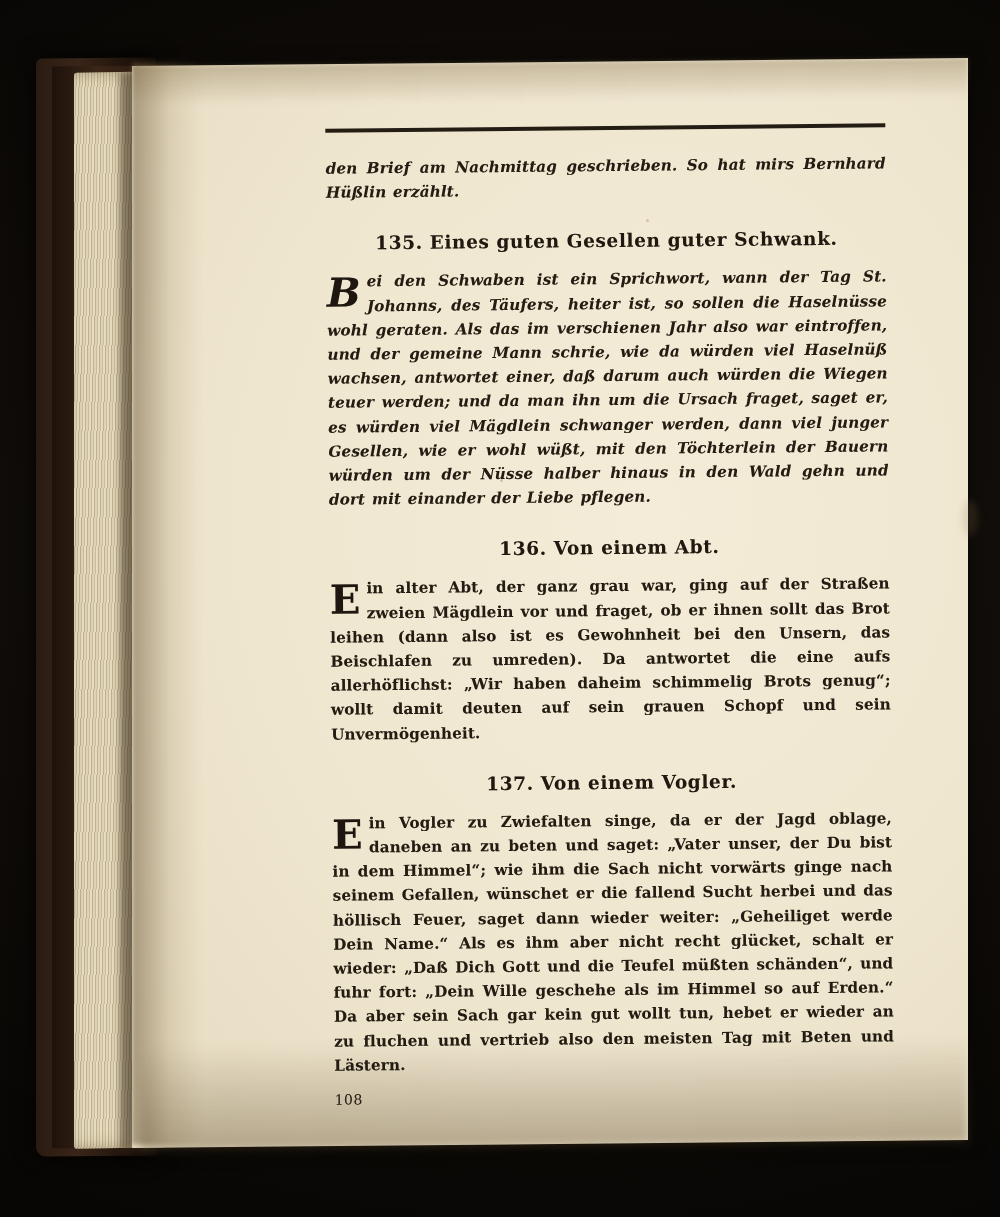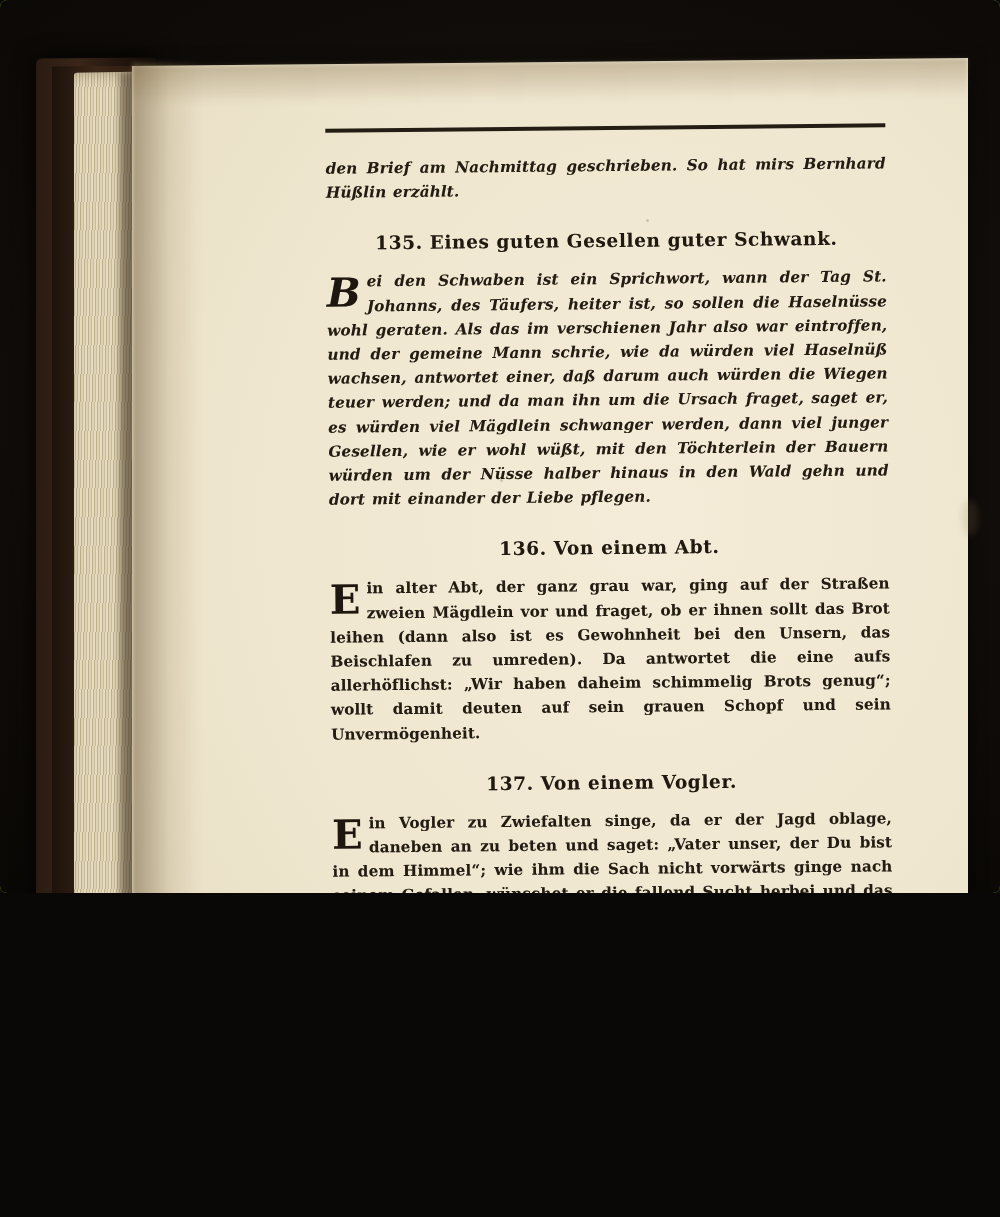--- a/index.html
+++ b/index.html
@@ -3,25 +3,24 @@
 <meta charset="utf-8">
 <style>
   html, body {
     margin: 0;
     padding: 0;
     background: #0a0806;
   }
   #page {
     position: relative;
     width: 1000px;
-    height: 893px;
+    height: 1217px;
     overflow: hidden;
     background: #84cc16;
     font-family: "Liberation Serif", serif;
-    border-radius: 7px;
   }
 
   
   .backdrop {
     position: absolute;
     inset: 0;
     background:
       radial-gradient(ellipse 1200px 900px at 55% 45%, #191511 0%, #0d0a07 55%, #050403 100%);
   }
 

